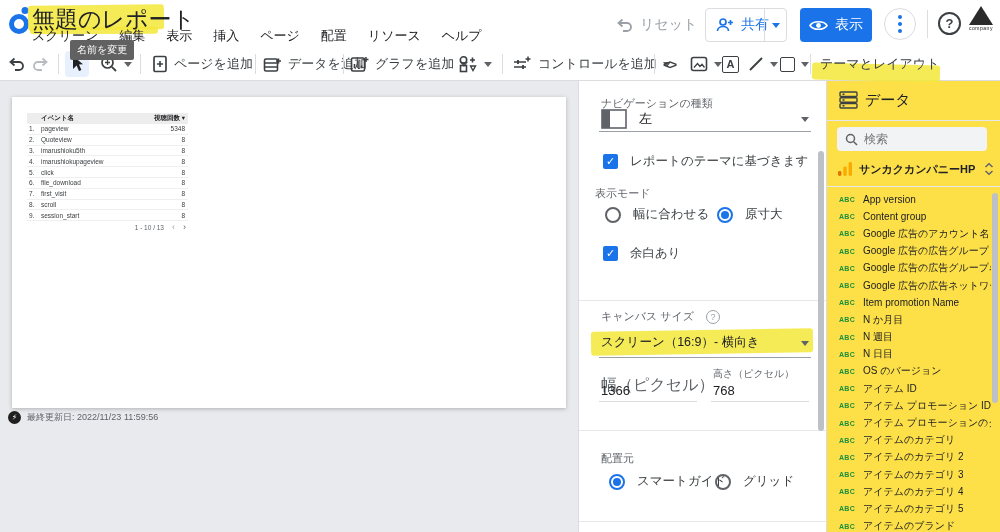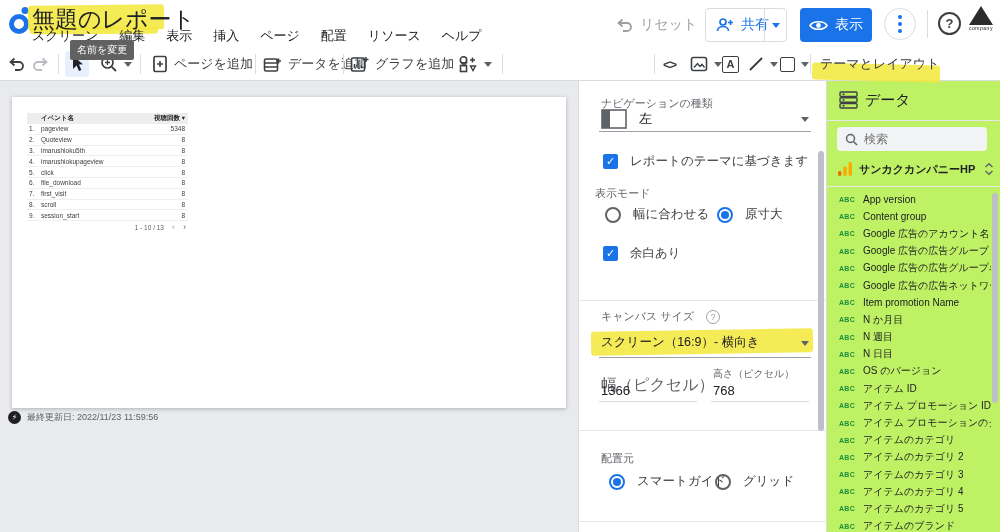--- a/index.html
+++ b/index.html
@@ -74,21 +74,21 @@
   .radio.on{border-color:#1a73e8;display:flex;align-items:center;justify-content:center}
   .radio.on i{width:8px;height:8px;border-radius:50%;background:#1a73e8}
   .row{position:absolute;display:flex;align-items:center;gap:12px;cursor:pointer}
   .hdiv{position:absolute;left:0;width:247px;height:1px;background:#e5e7ea}
   .qmark{width:14px;height:14px;border:1.5px solid #9aa0a6;border-radius:50%;color:#9aa0a6;font-size:9px;display:flex;align-items:center;justify-content:center}
   .qmark::after{content:"?"}
   .p-value{font-size:13px;color:#202124}
   .scrollbar{position:absolute;width:6px;background:#bdc1c6;border-radius:3px}
 
   
-  #data-panel{position:absolute;left:826px;top:81px;width:174px;height:451px;background:#bef264;border-left:1px solid #dadce0}
+  #data-panel{position:absolute;left:826px;top:81px;width:174px;height:451px;background:#fde047;border-left:1px solid #dadce0}
   #dp-title{position:absolute;left:38px;top:10px;font-size:15px;color:#202124}
   #search-box{position:absolute;left:10px;top:46px;width:150px;height:24px;background:#f1f3f4;border-radius:4px;display:flex;align-items:center;gap:6px;padding:0 8px}
   #search-box input{border:none;background:transparent;outline:none;font-size:12px;width:110px;font-family:inherit;color:#202124}
   #source-row{position:absolute;left:10px;top:80px;width:158px;display:flex;align-items:center;gap:6px;cursor:pointer}
   #source-name{font-size:11px;font-weight:bold;color:#202124;white-space:nowrap;overflow:hidden;max-width:118px}
   #field-list{position:absolute;left:0;top:110px;width:166px}
   .f-row{display:flex;align-items:center;gap:8px;height:17.2px;padding-left:12px;cursor:pointer}
   .f-chip{font-size:7px;font-weight:bold;color:#1e8e3e;letter-spacing:.3px;width:16px}
   .f-label{font-size:10px;color:#202124;white-space:nowrap;overflow:hidden;max-width:128px}
   svg{display:block}
@@ -235,20 +235,29 @@
       <svg width="20" height="18" viewBox="0 0 20 18">
           <circle cx="5.5" cy="5" r="3.2" fill="none" stroke="#3c4043" stroke-width="1.6"></circle>
           <rect x="2.5" y="10.5" width="6" height="6" fill="none" stroke="#3c4043" stroke-width="1.6"></rect>
           <path d="M14.5 2.5 v5 M12 5 h5" stroke="#3c4043" stroke-width="1.6"></path>
           <path d="M12.5 11 l2.5 4.5 l2.5 -4.5 z" fill="none" stroke="#3c4043" stroke-width="1.4"></path>
         </svg>
       <span class="caret"></span>
     </div>
     <div class="vdiv" style="left:502px;top:6px;height:20px"></div>
 
+    <div class="tb" style="left:512px">
+      <svg width="20" height="18" viewBox="0 0 20 18">
+          <path d="M2 7 h12 M2 12 h12" stroke="#3c4043" stroke-width="1.5"></path>
+          <path d="M6 5 v4 M11 10 v4" stroke="#3c4043" stroke-width="1.8"></path>
+          <path d="M16 1.5 v5 M13.5 4 h5" stroke="#3c4043" stroke-width="1.5"></path>
+        </svg>
+      <span>コントロールを追加</span>
+      <span class="caret"></span>
+    </div>
     <div class="vdiv" style="left:654px;top:6px;height:20px"></div>
 
     <div class="tb" style="left:663px">
         <span id="embed-icon"></span>
       </div>
 
     <div class="tb" style="left:690px">
       <svg width="18" height="16" viewBox="0 0 18 16">
           <rect x="1.5" y="1.5" width="15" height="13" rx="2" fill="none" stroke="#3c4043" stroke-width="1.6"></rect>
           <path d="M4 11.5 l3.5-4 l2.5 3 l2-2.2 l2.5 3.2" fill="none" stroke="#3c4043" stroke-width="1.3"></path>

